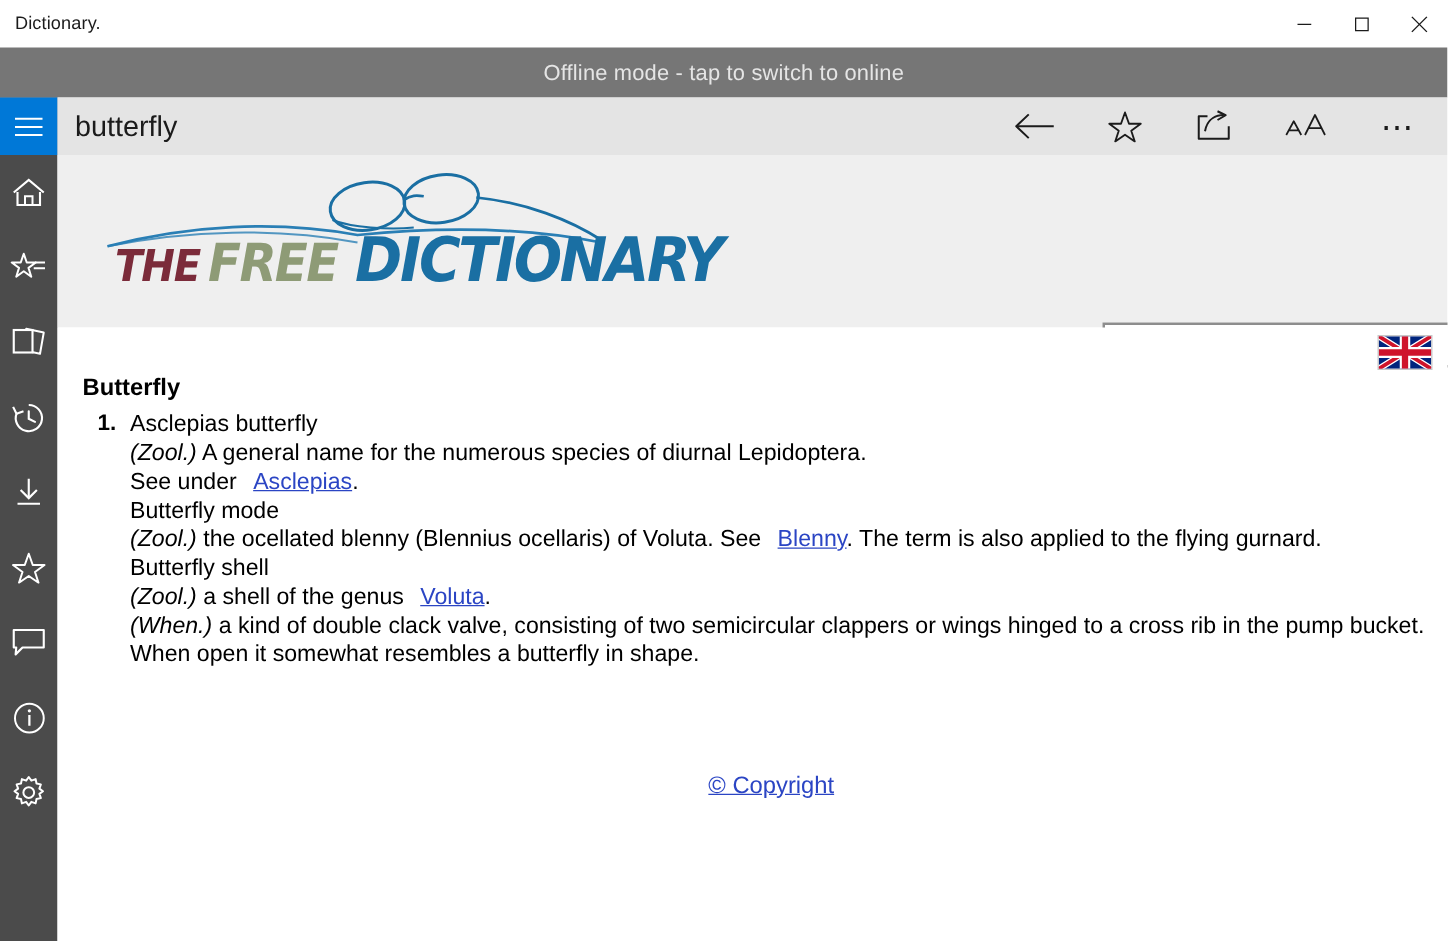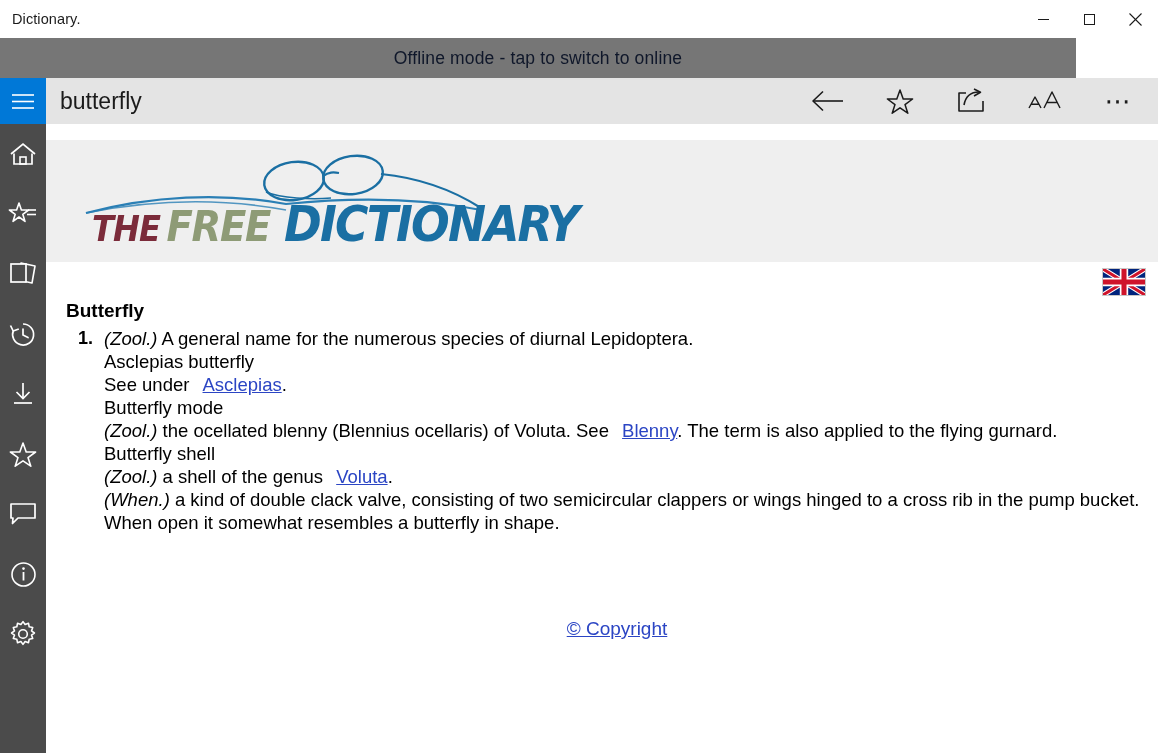--- a/index.html
+++ b/index.html
@@ -35,23 +35,23 @@
   .winbtn {
     width: 46px; height: 38px;
     display: flex; align-items: center; justify-content: center;
     color: #1b1b1b;
   }
   .winbtn svg { display: block; }
 
   
   .banner {
     position: absolute; top: 38px; left: 0;
-    width: 1076px; height: 40px;
+    width: 1158px; height: 40px;
     background: #767676;
-    color: #0f172a;
+    color: #e5e5e5;
     display: flex; align-items: center; justify-content: center;
     font-size: 17.5px;
     letter-spacing: .15px;
   }
 
   
   .rail {
     position: absolute; top: 78px; left: 0;
     width: 46px; height: 675px;
     background: #4b4b4b;
@@ -90,21 +90,21 @@
   }
   .appbar-btn.wide { width: 78px; }
   .appbar-btn svg { display: block; }
   .dots {
     font-size: 26px; line-height: 10px;
     letter-spacing: 3px; color: #1b1b1b;
   }
 
   
   .logoband {
-    position: absolute; top: 140px; left: 46px;
+    position: absolute; top: 124px; left: 46px;
     width: 1112px; height: 138px;
     background: #efefef;
   }
   .logo {
     position: absolute; left: 35px; top: 8px;
     width: 410px; height: 120px;
   }
   .logo-words {
     position: absolute; left: 8px; top: 48px;
     display: flex; align-items: baseline;
@@ -419,26 +419,26 @@
         <path d="M30,0 V36 M0,18 H60" stroke="#cf142b" stroke-width="7.2"></path>
       </svg>
     </div>
 
     <div class="entry">
       <div class="headword">Butterfly</div>
 
       <div class="sense">
         <span class="sense-num">1.</span>
 
+        <span class="subline">Asclepias butterfly</span>
+
         <span class="subline">
           <span class="ital">(Zool.)</span><span> A general name for the numerous species of diurnal Lepidoptera.</span>
         </span>
 
-        <span class="subline">Asclepias butterfly</span>
-
         <span class="subline">
           <span>See under </span><a class="dlink">Asclepias</a><span>.</span>
         </span>
 
         <span class="subline">Butterfly mode</span>
 
         <span class="subline">
           <span class="ital">(Zool.)</span><span> the ocellated blenny (Blennius ocellaris) of Voluta. See </span><a class="dlink">Blenny</a><span>. The term is also applied to the flying gurnard.</span>
         </span>
 

